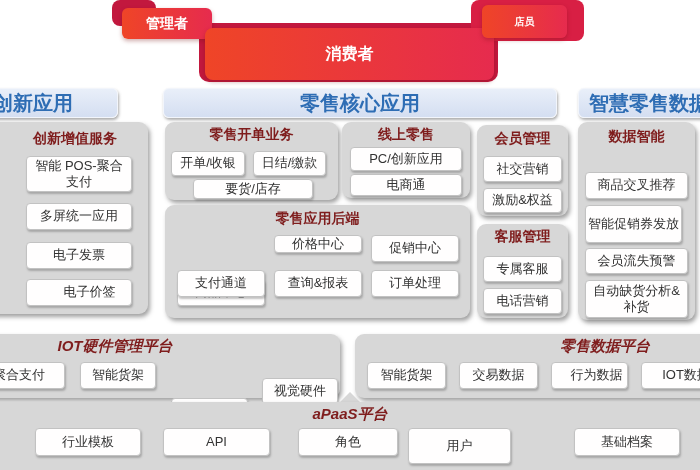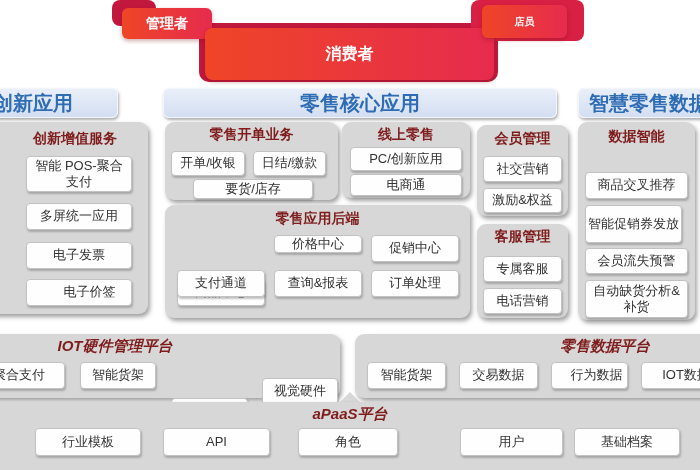--- a/index.html
+++ b/index.html
@@ -128,17 +128,17 @@
     <div class="box" style="left:196px;top:28px;width:77px;height:27px;padding-left:16px;">行为数据</div>
     <div class="box" style="left:286px;top:28px;width:90px;height:27px;">IOT数据</div>
   </div>
 
   <div class="notch" style="left:339px;top:392px;"></div>
   <div class="panel" style="left:-8px;top:402px;width:716px;height:72px;border-radius:4px;">
     <div class="ptitle ptitle-lg" style="top:3px;">aPaaS平台</div>
     <div class="box" style="left:43px;top:26px;width:106px;height:28px;">行业模板</div>
     <div class="box" style="left:171px;top:26px;width:107px;height:28px;">API</div>
     <div class="box" style="left:306px;top:26px;width:100px;height:28px;">角色</div>
-    <div class="box" style="left:468px;top:26px;width:103px;height:28px;">用户</div>
+    <div class="box" style="left:416px;top:26px;width:103px;height:36px;">用户</div>
     <div class="box" style="left:582px;top:26px;width:106px;height:28px;">基础档案</div>
   </div>
 
 </div>
 
 </body></html>

